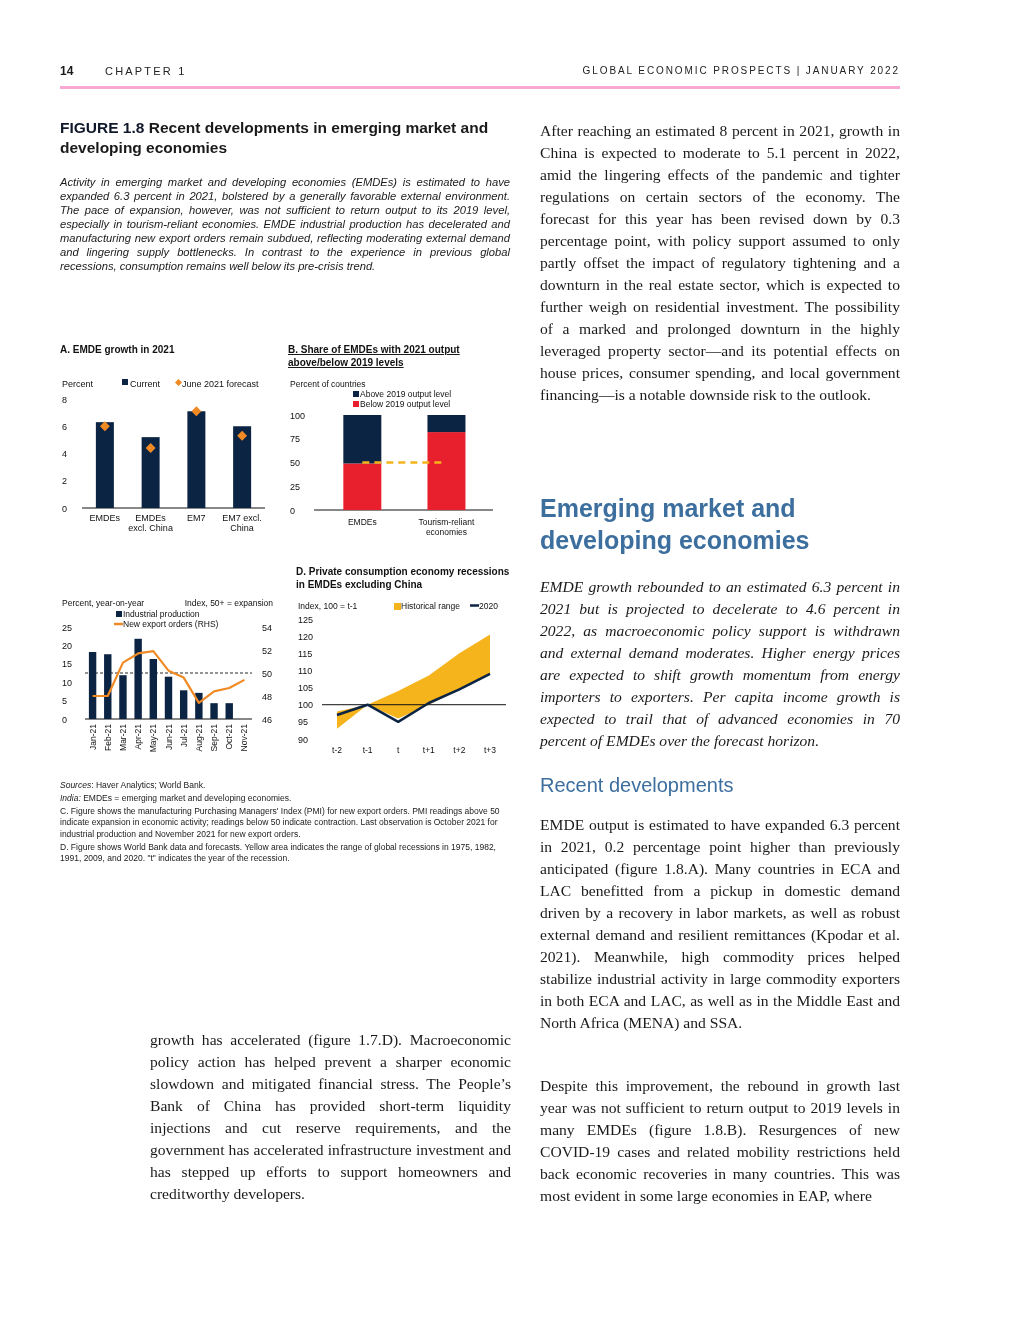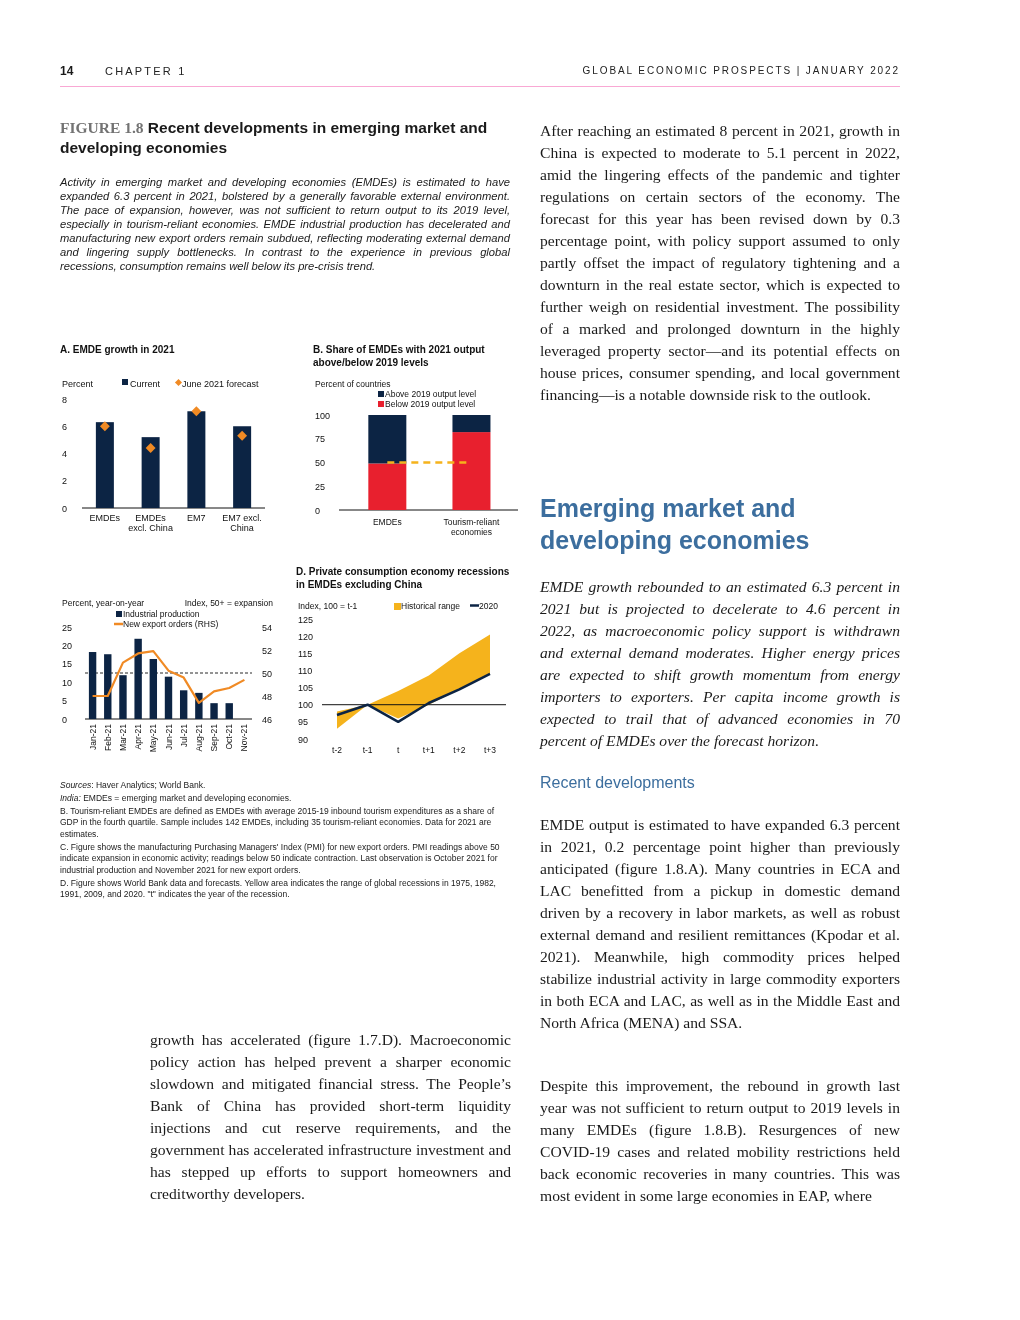--- a/index.html
+++ b/index.html
@@ -1,40 +1,40 @@
 <!DOCTYPE html>
 <html><head>
 <meta charset="utf-8">
 <style>
   html, body { margin:0; padding:0; background:#ffffff; }
   body { width:1020px; height:1320px; position:relative; overflow:hidden; color:#1a1a1a; }
   .sans { font-family:"Liberation Sans", "DejaVu Sans", sans-serif; }
   .serif { font-family:"Liberation Serif", "DejaVu Serif", serif; }
 
-  .header { position:absolute; left:60px; top:64px; width:840px; height:22px; border-bottom:1px solid #f9a8d4; }
+  .header { position:absolute; left:60px; top:64px; width:840px; height:22px; border-bottom:3px solid #f9a8d4; }
   .page-num { position:absolute; left:0; top:0; font-size:12px; font-weight:bold; }
   .chapter { position:absolute; left:45px; top:1px; font-size:11px; letter-spacing:2.2px; color:#222; }
   .running-title { position:absolute; right:0; top:1px; font-size:10px; letter-spacing:1.9px; color:#222; }
 
   .fig-title { position:absolute; left:60px; top:118px; width:450px; font-size:15.5px; font-weight:bold; line-height:20px; }
-  .fig-title .num { color:#737373;font-family:Liberation Serif, serif; }
+  .fig-title .num { color:#0f172a; }
   .fig-desc { position:absolute; left:60px; top:175px; width:450px; font-size:11.2px; font-style:italic; line-height:14px; text-align:justify; text-align-last:left; color:#1a1a1a; }
 
   .panel { position:absolute; }
   .panel-title { font-size:10px; font-weight:bold; line-height:13px; color:#111; }
   .panel svg { position:absolute; left:0; overflow:visible; }
   .panel svg text { font-family:"Liberation Sans", "DejaVu Sans", sans-serif; fill:#111; }
 
   .notes { position:absolute; left:60px; top:780px; width:452px; font-size:8.5px; line-height:11.4px; color:#1a1a1a; }
   .notes p { margin:0 0 1.6px 0; }
 
   .body-text { position:absolute; font-size:15.6px; line-height:22px; text-align:justify; text-align-last:left; color:#1a1a1a; }
   .body-text.italic { font-style:italic; }
   .section-heading { position:absolute; left:540px; top:492px; width:360px; font-size:25px; font-weight:bold; line-height:32px; color:#3c6e9e; }
-  .subsection-heading { position:absolute; left:540px; top:774px; font-size:16px; color:#3c6e9e; }
+  .subsection-heading { position:absolute; left:540px; top:774px; font-size:20px; color:#3c6e9e; }
 </style>
 </head>
 <body>
 
 <div class="header sans">
   <span class="page-num">14</span>
   <span class="chapter">CHAPTER 1</span>
   <span class="running-title">GLOBAL ECONOMIC PROSPECTS | JANUARY 2022</span>
 </div>
 
@@ -68,21 +68,21 @@
       <rect x="127.375" y="38.2625" width="18" height="96.7375" fill="#0c2444"></rect>
       <rect x="132.875" y="34.7625" width="7" height="7" fill="#f08a24" transform="rotate(45 136.375 38.2625)"></rect>
       <text x="136.375" y="148" font-size="9" text-anchor="middle">EM7</text>
       <rect x="173.125" y="53.25" width="18" height="81.75" fill="#0c2444"></rect>
       <rect x="178.625" y="59.28750000000001" width="7" height="7" fill="#f08a24" transform="rotate(45 182.125 62.78750000000001)"></rect>
       <text x="182.125" y="148" font-size="9" text-anchor="middle">EM7 excl.</text>
       <text x="182.125" y="158" font-size="9" text-anchor="middle">China</text>
     </svg>
 </div>
 
-<div class="panel sans" id="panelB" style="left:313px; top:343px; width:215px; height:200px;">
+<div class="panel sans" id="panelB" style="left:288px; top:343px; width:215px; height:200px;text-decoration:underline;">
   <div class="panel-title">B. Share of EMDEs with 2021 output above/below 2019 levels</div>
   <svg id="svgB" width="215" height="180" style="top:30px;">
       <text x="2" y="14" font-size="8.5">Percent of countries</text>
       <rect x="65" y="18" width="6" height="6" fill="#0c2444"></rect>
       <text x="72" y="24" font-size="8.5">Above 2019 output level</text>
       <rect x="65" y="28" width="6" height="6" fill="#e8202e"></rect>
       <text x="72" y="34" font-size="8.5">Below 2019 output level</text>
       <text x="2" y="140.5" font-size="9">0</text>
       <text x="2" y="116.75" font-size="9">25</text>
       <text x="2" y="93" font-size="9">50</text>
@@ -170,21 +170,20 @@
       <text x="102.2" y="158" font-size="8.5" text-anchor="middle">t</text>
       <text x="132.8" y="158" font-size="8.5" text-anchor="middle">t+1</text>
       <text x="163.4" y="158" font-size="8.5" text-anchor="middle">t+2</text>
       <text x="194" y="158" font-size="8.5" text-anchor="middle">t+3</text>
     </svg>
 </div>
 
 <div class="notes sans">
   <p><i>Sources</i><span>: Haver Analytics; World Bank.</span></p>
   <p><i>India:</i><span> EMDEs = emerging market and developing economies.</span></p>
-  <p>B. Tourism-reliant EMDEs are defined as EMDEs with average 2015-19 inbound tourism expenditures as a share of GDP in the fourth quartile. Sample includes 142 EMDEs, including 35 tourism-reliant economies. Data for 2021 are estimates.</p>
   <p>C. Figure shows the manufacturing Purchasing Managers' Index (PMI) for new export orders. PMI readings above 50 indicate expansion in economic activity; readings below 50 indicate contraction. Last observation is October 2021 for industrial production and November 2021 for new export orders.</p>
   <p>D. Figure shows World Bank data and forecasts. Yellow area indicates the range of global recessions in 1975, 1982, 1991, 2009, and 2020. "t" indicates the year of the recession.</p>
 </div>
 
 <div class="body-text serif" style="left:150px; top:1029px; width:361px;">growth has accelerated (figure 1.7.D). Macroeconomic policy action has helped prevent a sharper economic slowdown and mitigated financial stress. The People’s Bank of China has provided short-term liquidity injections and cut reserve requirements, and the government has accelerated infrastructure investment and has stepped up efforts to support homeowners and creditworthy developers.</div>
 
 <div class="body-text serif" style="left:540px; top:120px; width:360px;">After reaching an estimated 8 percent in 2021, growth in China is expected to moderate to 5.1 percent in 2022, amid the lingering effects of the pandemic and tighter regulations on certain sectors of the economy. The forecast for this year has been revised down by 0.3 percentage point, with policy support assumed to only partly offset the impact of regulatory tightening and a downturn in the real estate sector, which is expected to further weigh on residential investment. The possibility of a marked and prolonged downturn in the highly leveraged property sector—and its potential effects on house prices, consumer spending, and local government financing—is a notable downside risk to the outlook.</div>
 <div class="section-heading sans">Emerging market and developing economies</div>
 <div class="body-text serif italic" style="left:540px; top:576px; width:360px;">EMDE growth rebounded to an estimated 6.3 percent in 2021 but is projected to decelerate to 4.6 percent in 2022, as macroeconomic policy support is withdrawn and external demand moderates. Higher energy prices are expected to shift growth momentum from energy importers to exporters. Per capita income growth is expected to trail that of advanced economies in 70 percent of EMDEs over the forecast horizon.</div>
 <div class="subsection-heading sans">Recent developments</div>

